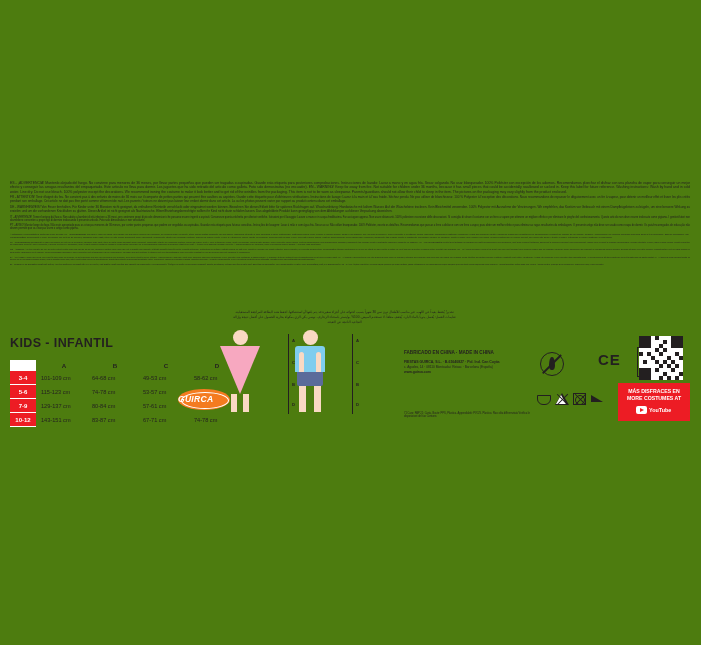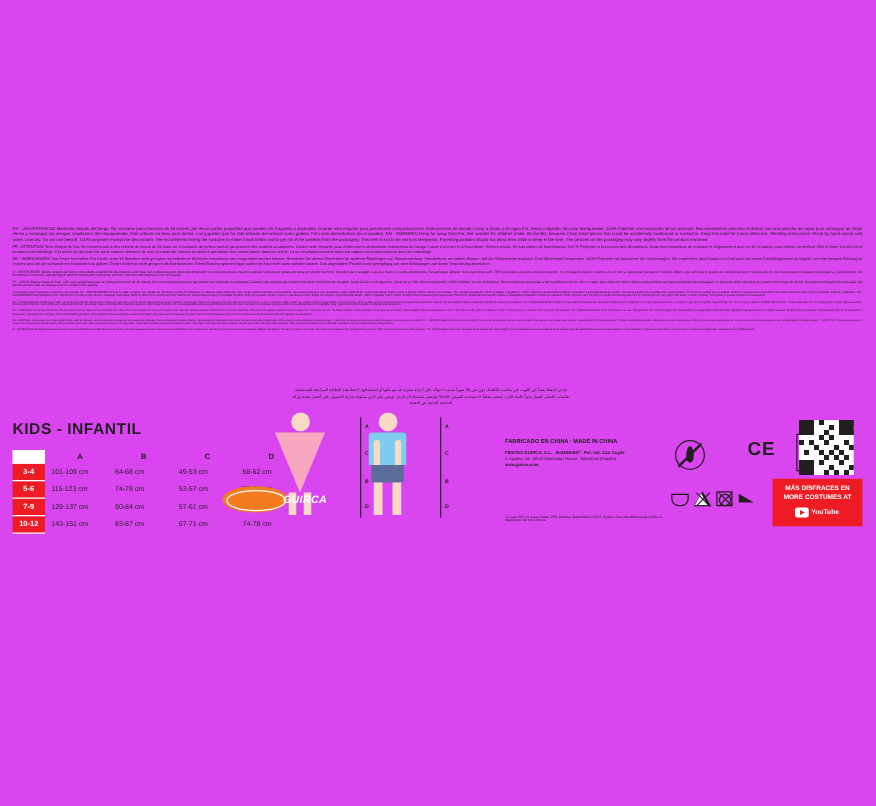--- a/index.html
+++ b/index.html
@@ -13,21 +13,21 @@
     font-family: "Liberation Sans", sans-serif;
     color: #231f20;
     position: relative;
     overflow: hidden;
   }
   #sheet {
     position: absolute;
     left: 0; top: 0;
     width: 701px;
     height: 645px;
-    background: #d946ef;
+    background: #4d7c0f;
     text-decoration: underline;
   }
 
   
   .legal {
     position: absolute;
     left: 10px;
     top: 181px;
     width: 680px;
     color: #231f20;
@@ -225,27 +225,26 @@
     position: absolute;
     left: 3px; top: 7px;
     width: 46px; height: 15px;
     border: 1px solid #ffffff;
     border-radius: 50% / 50%;
   }
   .logo .word {
     position: absolute;
     left: 0; top: 9px;
     width: 52px;
-    text-align: center;
+    text-align: left;
     font-size: 8.5px;
     font-weight: bold;
     font-style: italic;
     color: #ffffff;
     letter-spacing: 0.3px;
-    margin-left: 40px;
   }
 
   
   .maker {
     position: absolute;
     left: 404px;
     top: 350px;
     width: 130px;
     color: #231f20;
   }

